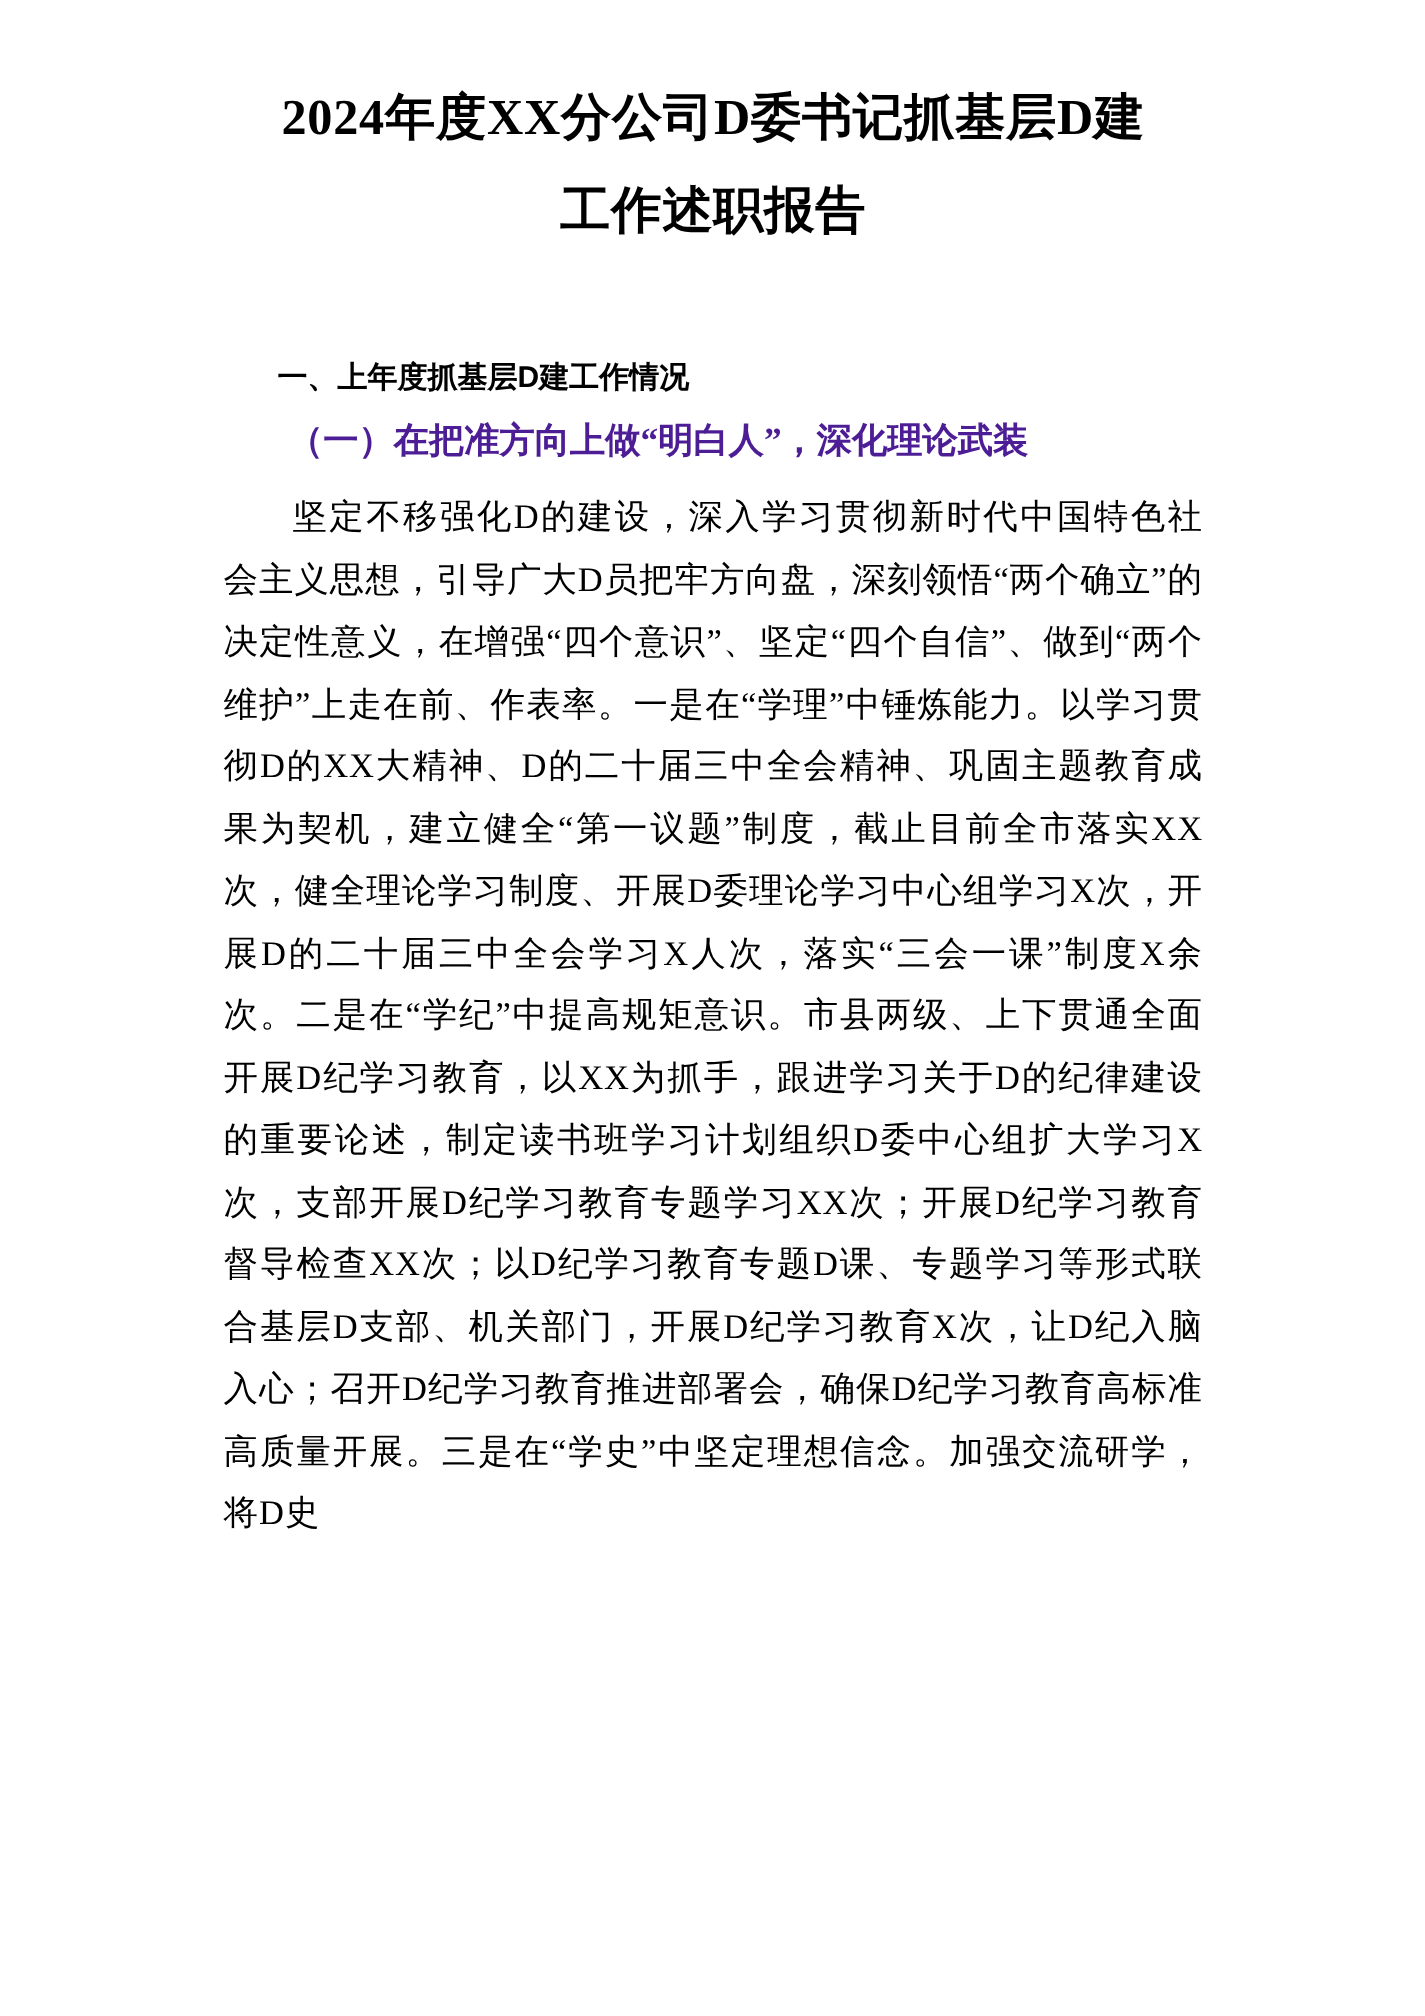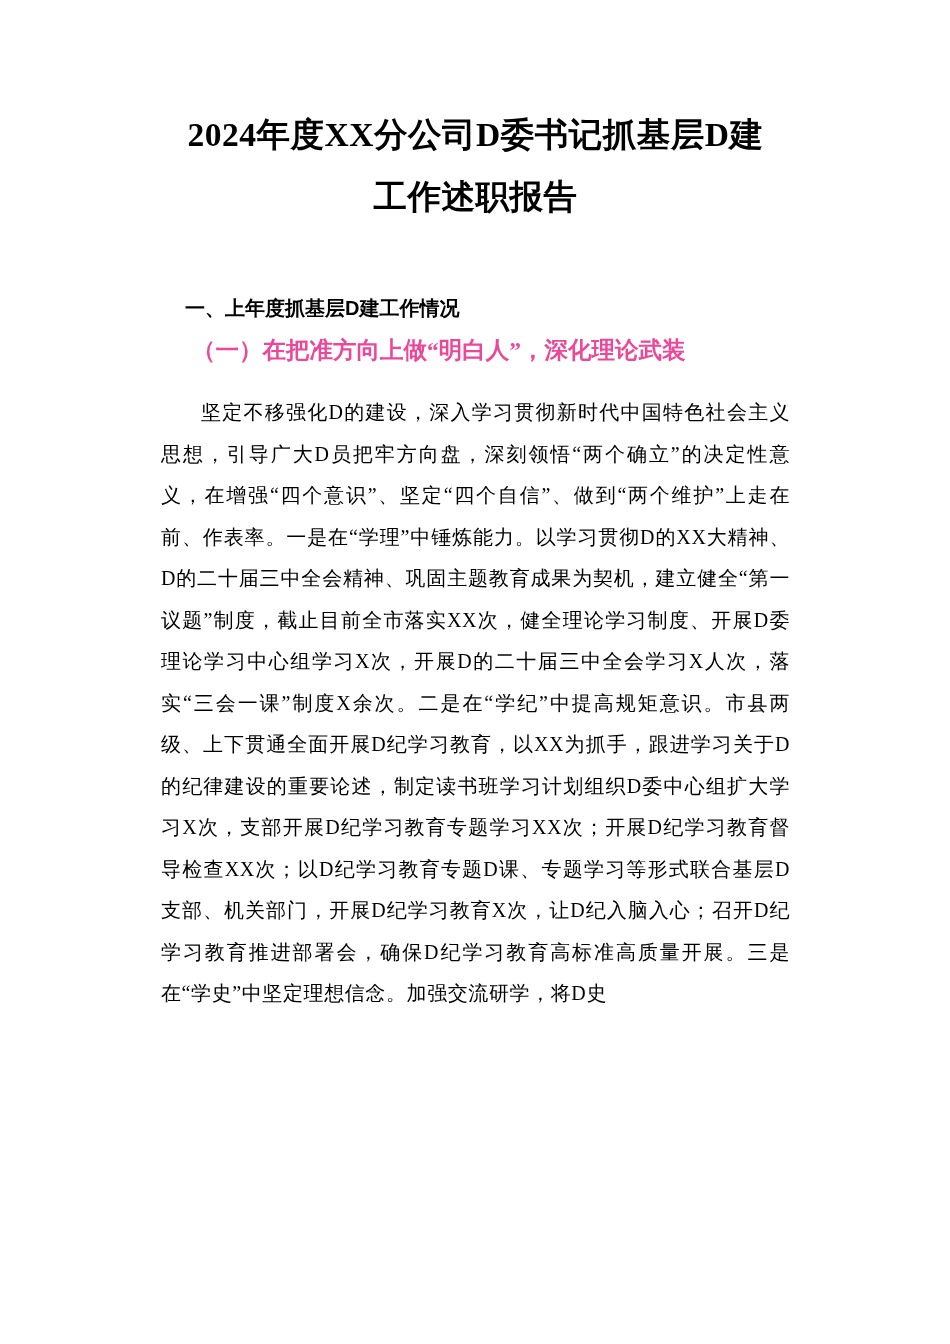--- a/index.html
+++ b/index.html
@@ -28,21 +28,21 @@
   .content {
     position: absolute;
     left: 145px;
     top: 0;
     width: 661px;
   }
 
   
   .doc-title {
     margin: 0;
-    padding-top: 104px;
+    padding-top: 48px;
     text-align: center;
     font-family: "Liberation Serif", "DejaVu Serif", serif;
     font-weight: bold;
     font-size: 33.5px;
     line-height: 62px;
     letter-spacing: 0.5px;
     color: #000000;
     white-space: pre-line;
   }
 
@@ -59,32 +59,32 @@
     color: #000000;
   }
 
   
   .sub-heading {
     margin: 0;
     text-indent: 2em;
     font-family: "Liberation Serif", "DejaVu Serif", serif;
     font-size: 23.5px;
     line-height: 41.5px;
-    color: #ec4899;
+    color: #4c1d95;
   }
 
   
   .body-para {
-    margin: 16px;
+    margin: 4px;
     padding-top: 5px;
     text-indent: 2em;
     text-align: justify;
     text-justify: inter-ideograph;
     font-family: "Liberation Serif", "DejaVu Serif", serif;
-    font-size: 20px;
+    font-size: 23px;
     line-height: 41.5px;
     letter-spacing: 0.6px;
     color: #000000;
     word-break: break-all;
   }
 
   
 </style>
 </head>
 <body>

